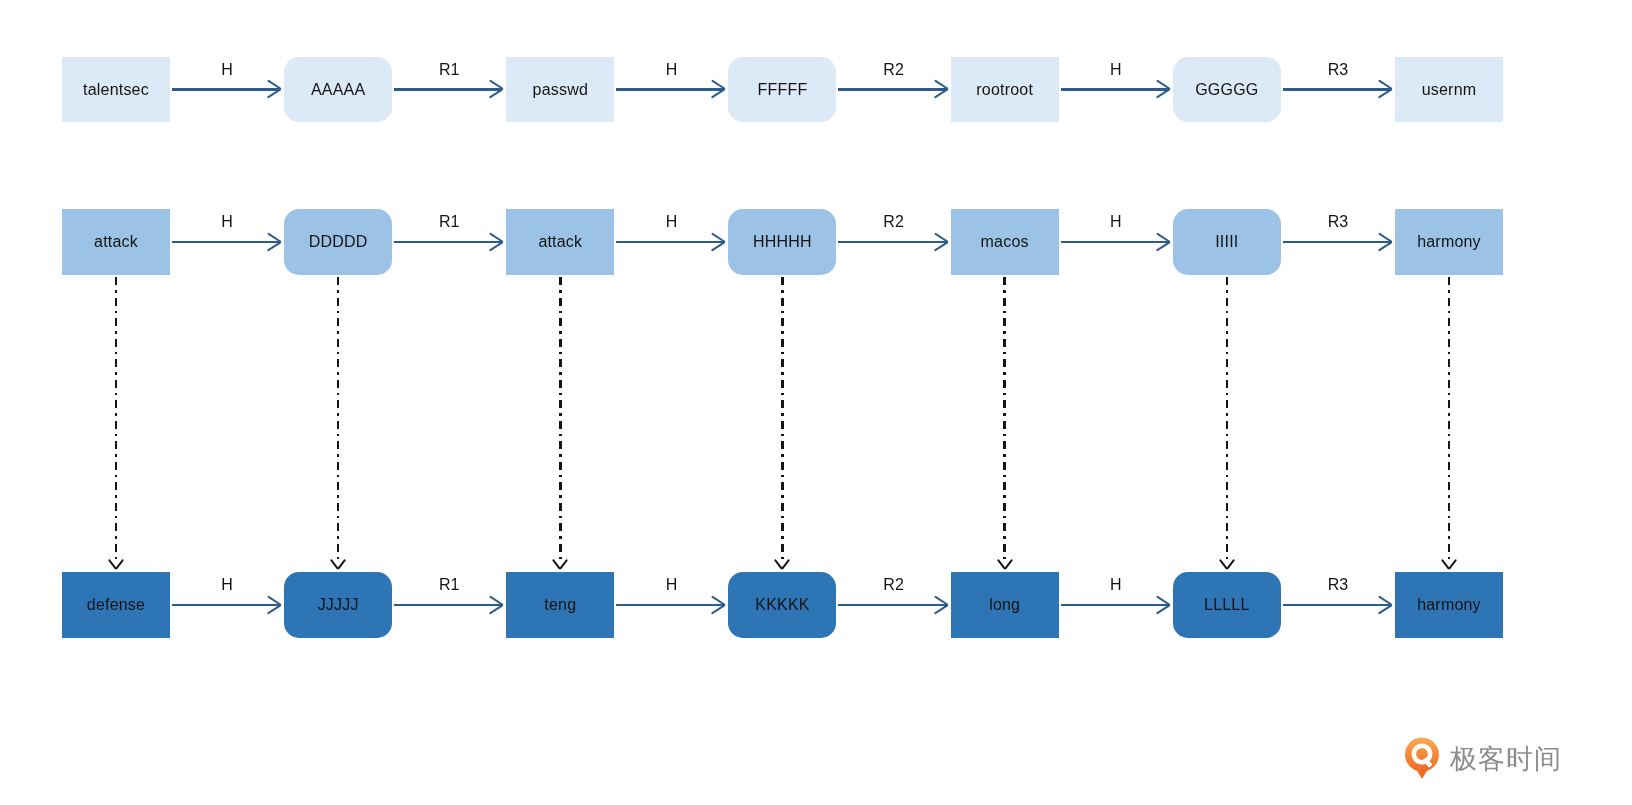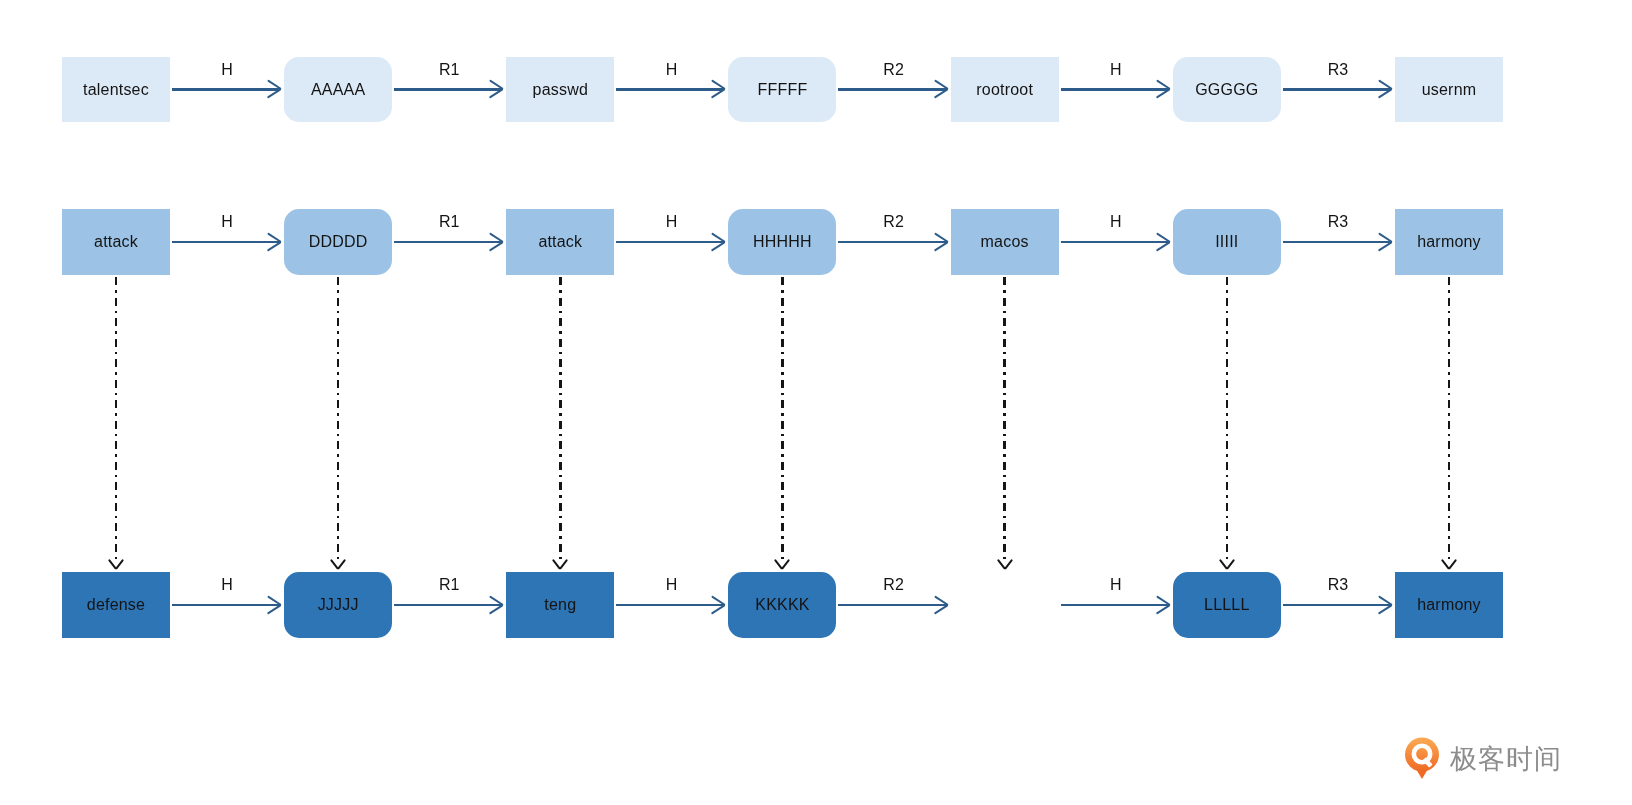--- a/index.html
+++ b/index.html
@@ -197,20 +197,21 @@
       <span class="hlabel">H</span>
       <span class="shaft"></span>
       <span class="hhead"></span>
     </div>
   <div class="node fill-dark rounded r3 c7">KKKKK</div>
   <div class="hconn r3 c8">
       <span class="hlabel">R2</span>
       <span class="shaft"></span>
       <span class="hhead"></span>
     </div>
+  <div class="node fill-dark r3 c9">long</div>
   <div class="hconn r3 c10">
       <span class="hlabel">H</span>
       <span class="shaft"></span>
       <span class="hhead"></span>
     </div>
   <div class="node fill-dark rounded r3 c11">LLLLL</div>
   <div class="hconn r3 c12">
       <span class="hlabel">R3</span>
       <span class="shaft"></span>
       <span class="hhead"></span>

